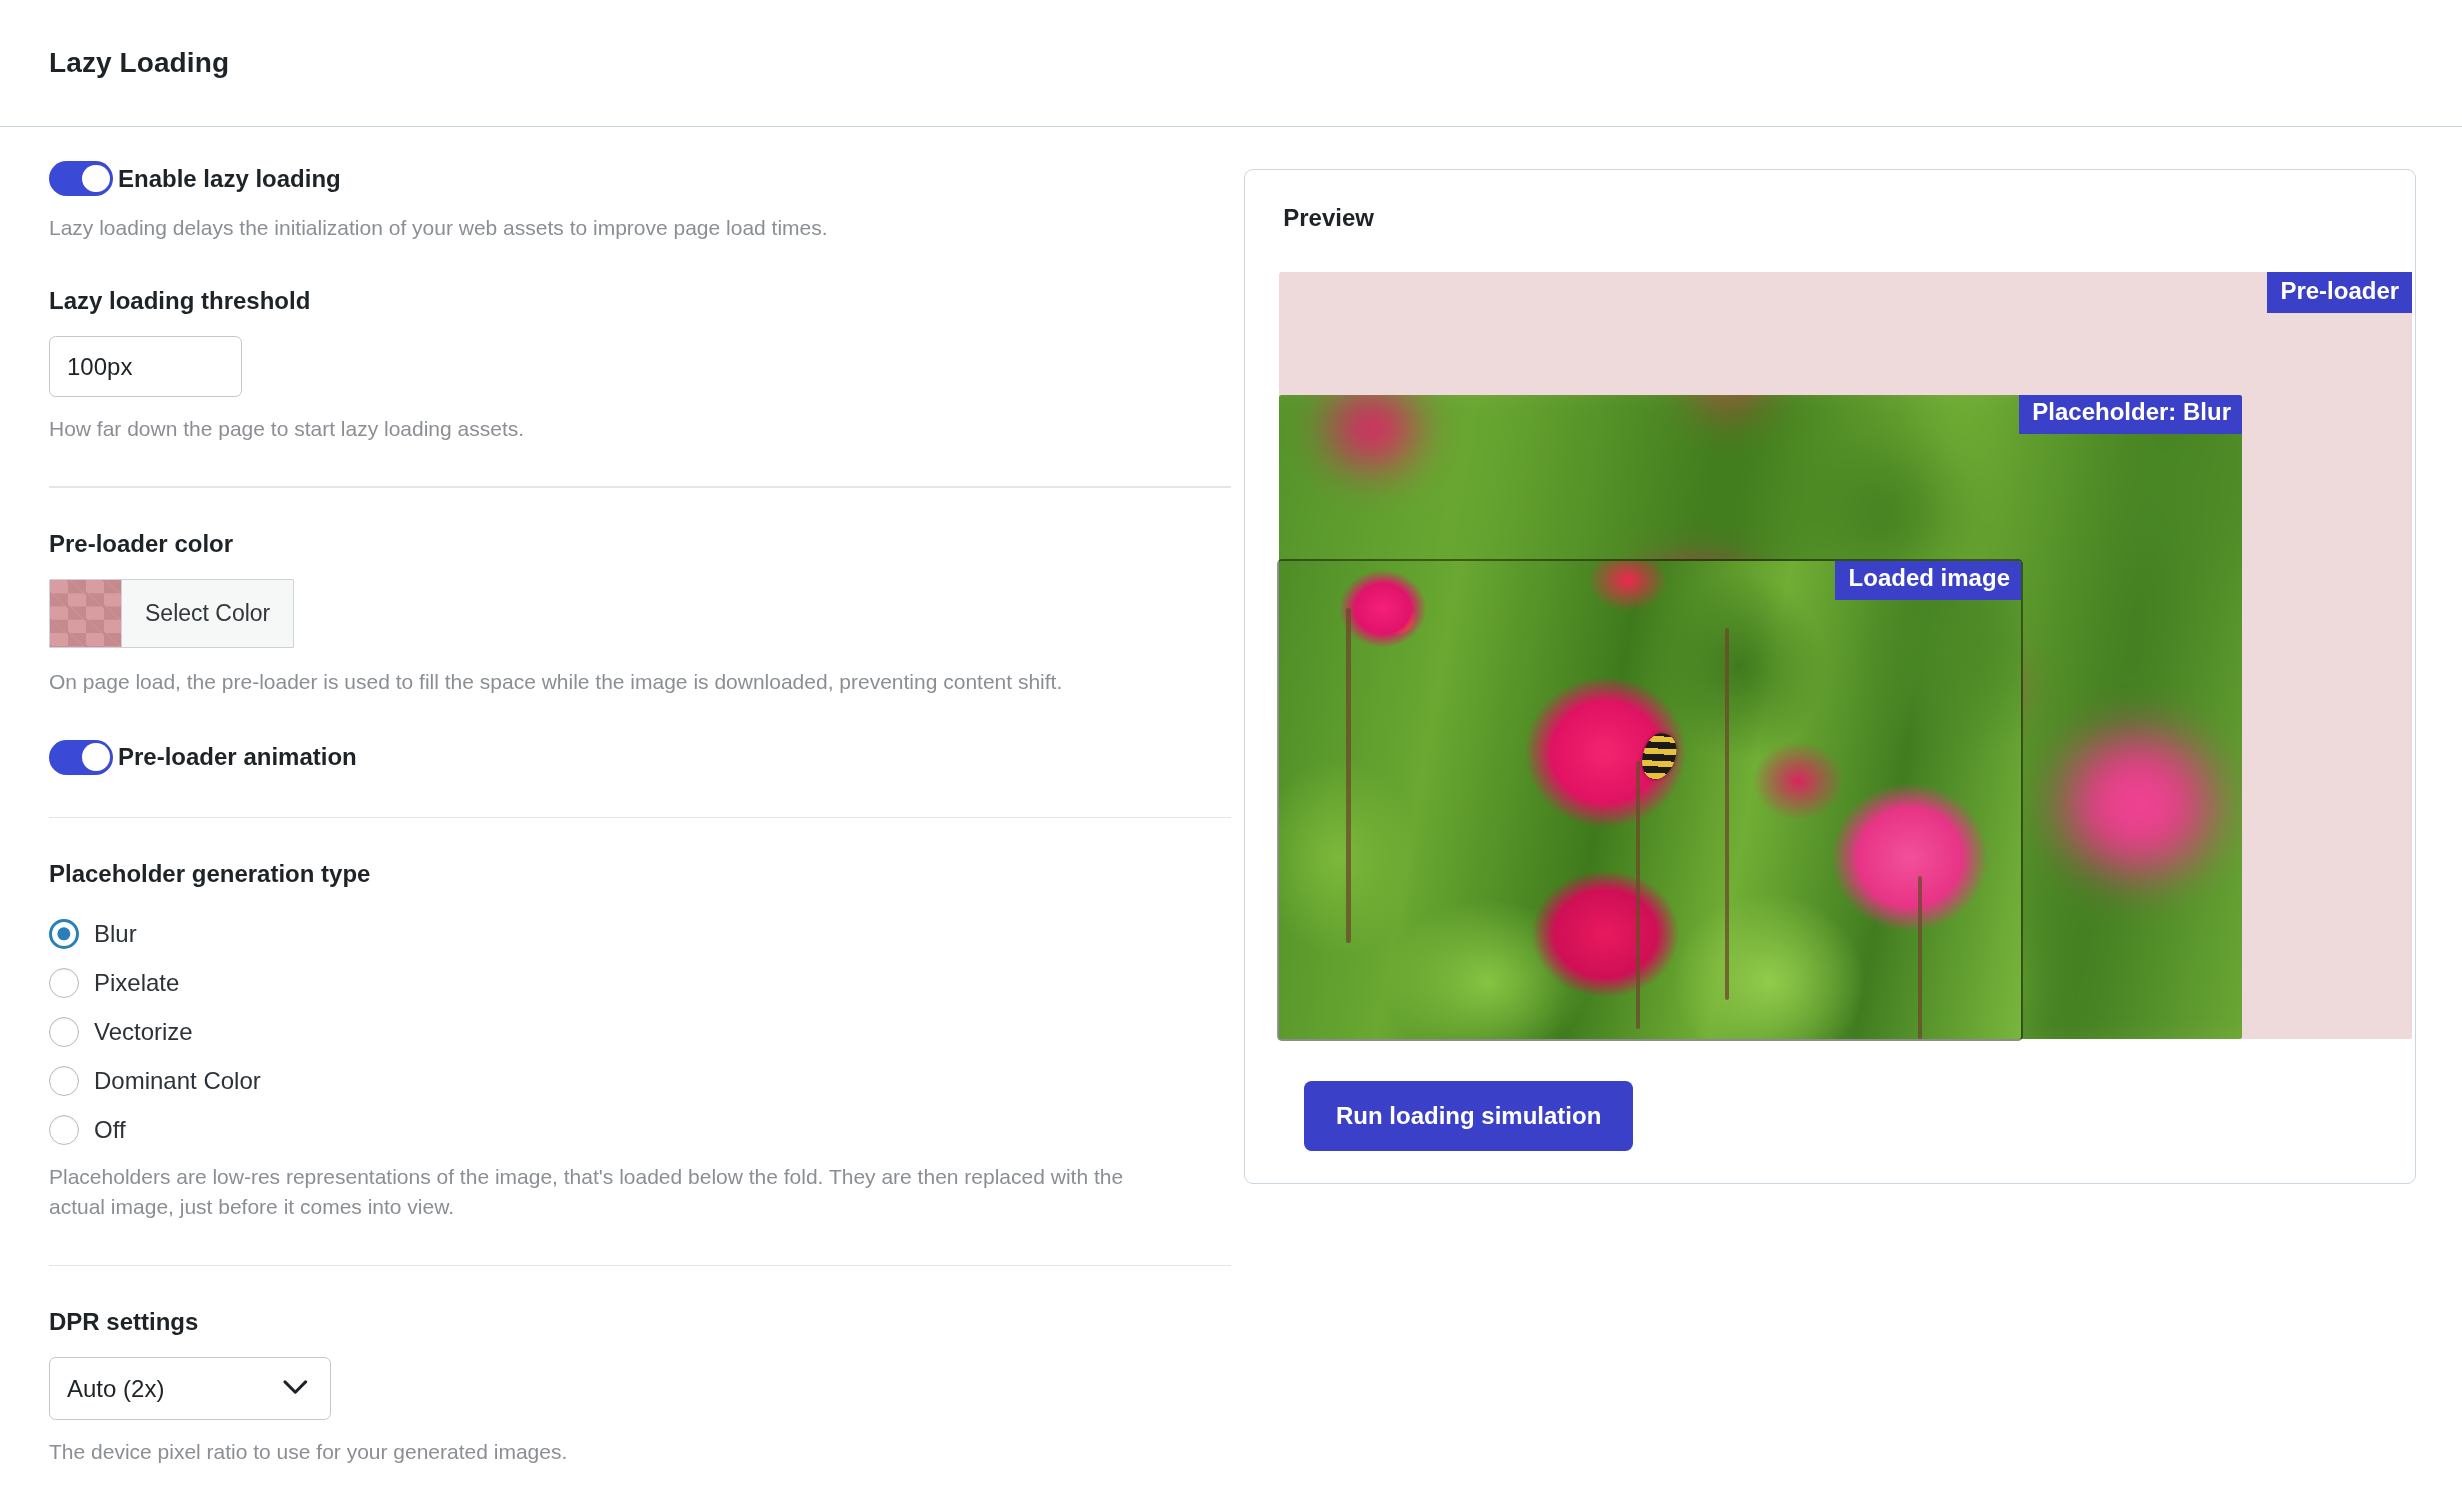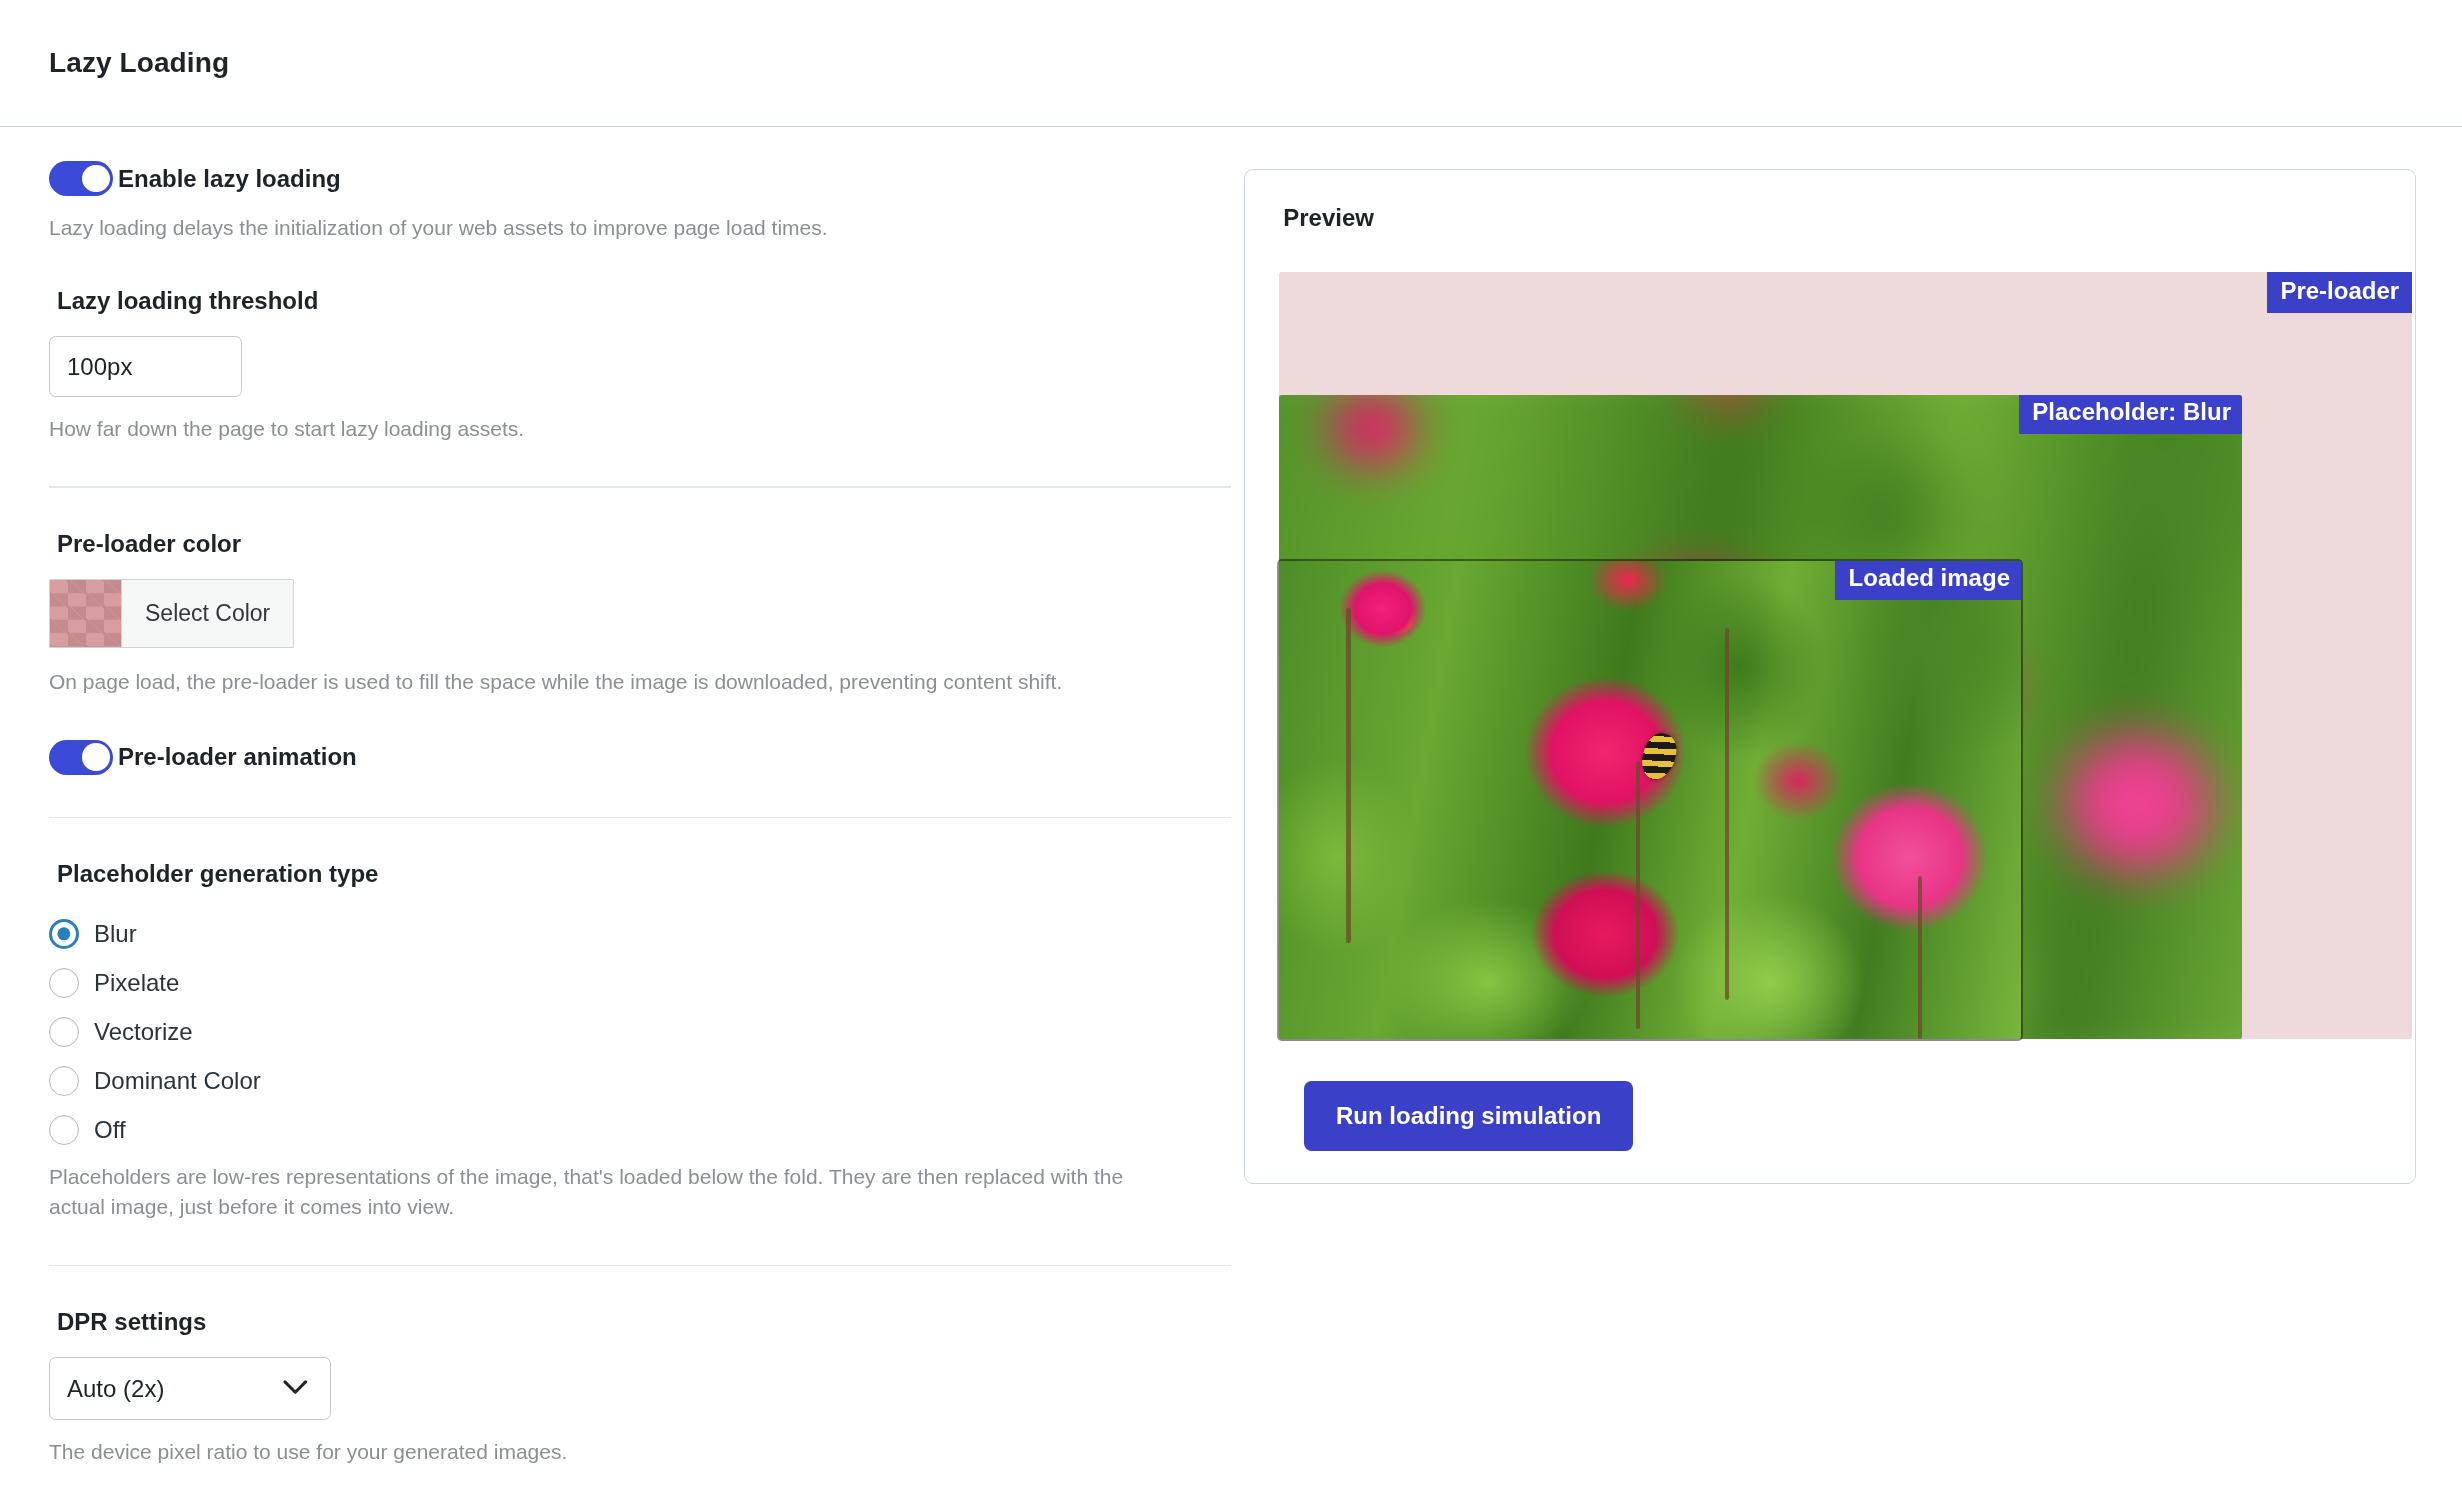--- a/index.html
+++ b/index.html
@@ -43,21 +43,21 @@
     flex: 1 1 auto;
     padding-left: 11.4px;
     padding-top: 7.6px;
   }
 
   
   .field-label {
     font-size: 24px;
     font-weight: bold;
     color: #1d2327;
-    margin: 0 0 21px 8px;
+    margin: 0 0 21px 0;
   }
   .help-text {
     font-size: 21px;
     color: #8b8f94;
     line-height: 1.44;
     margin: 17px 0 0 0;
     max-width: 1165px;
   }
   .divider {
     height: 1.9px;

